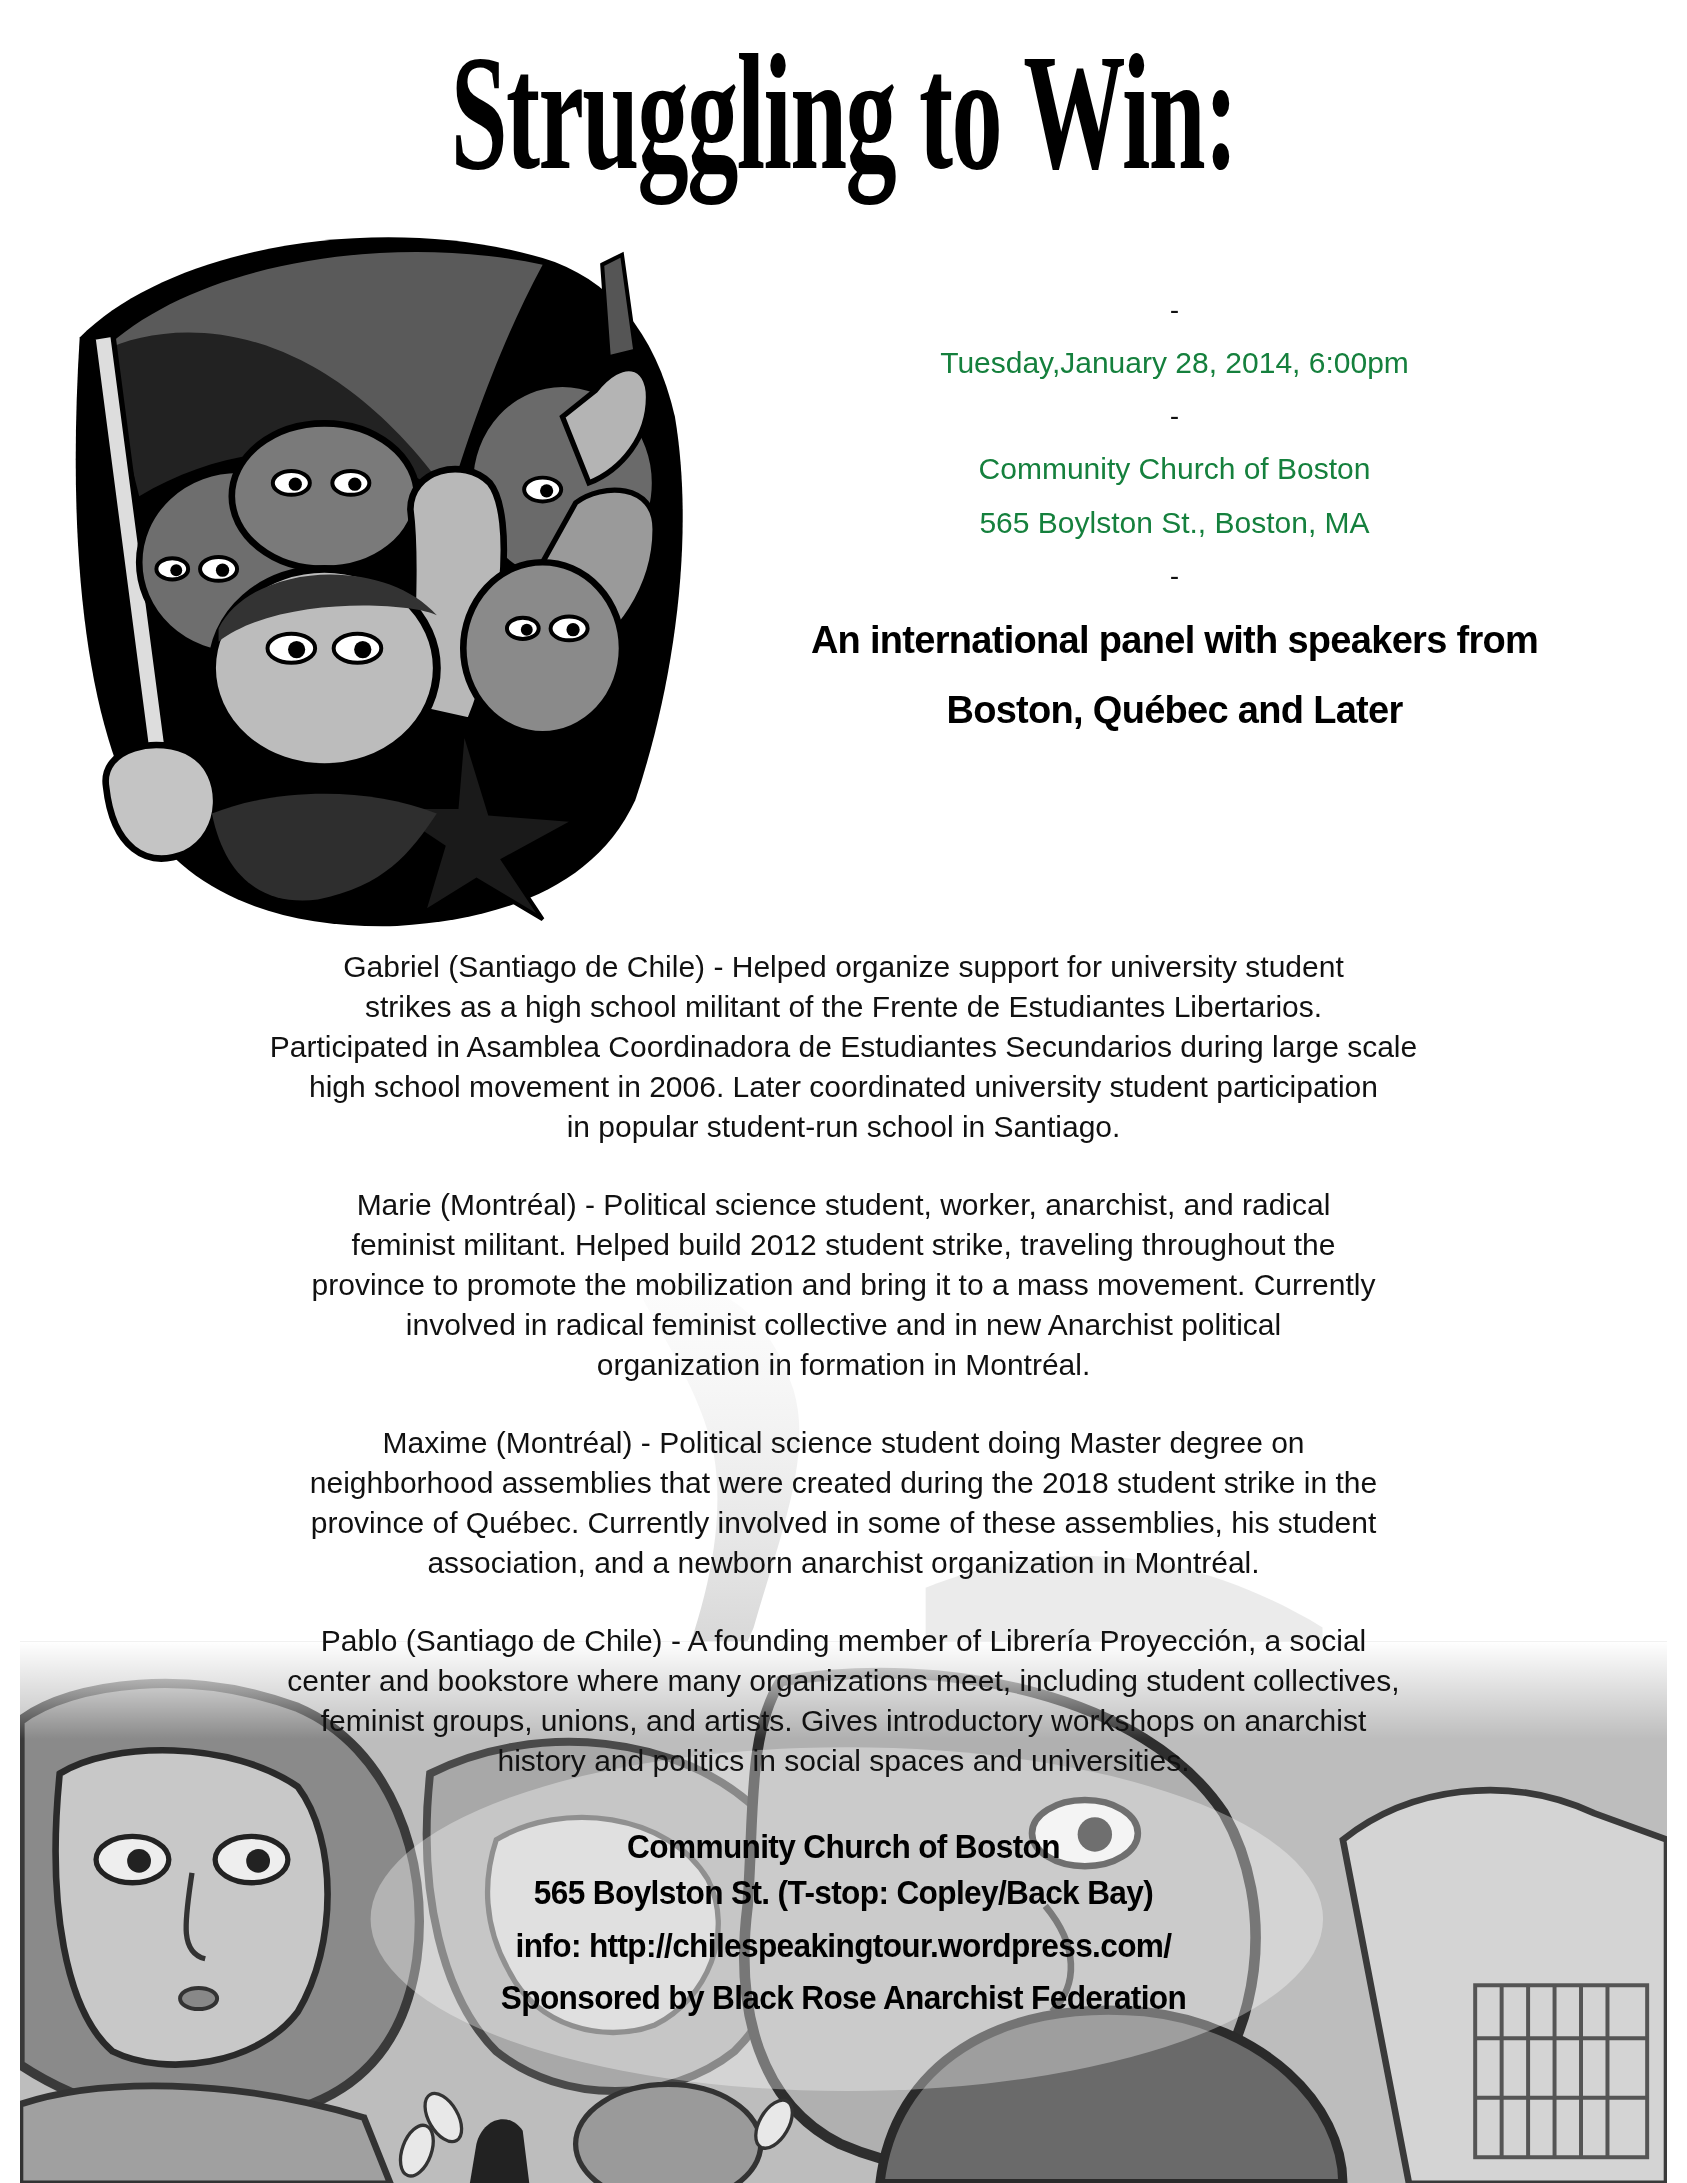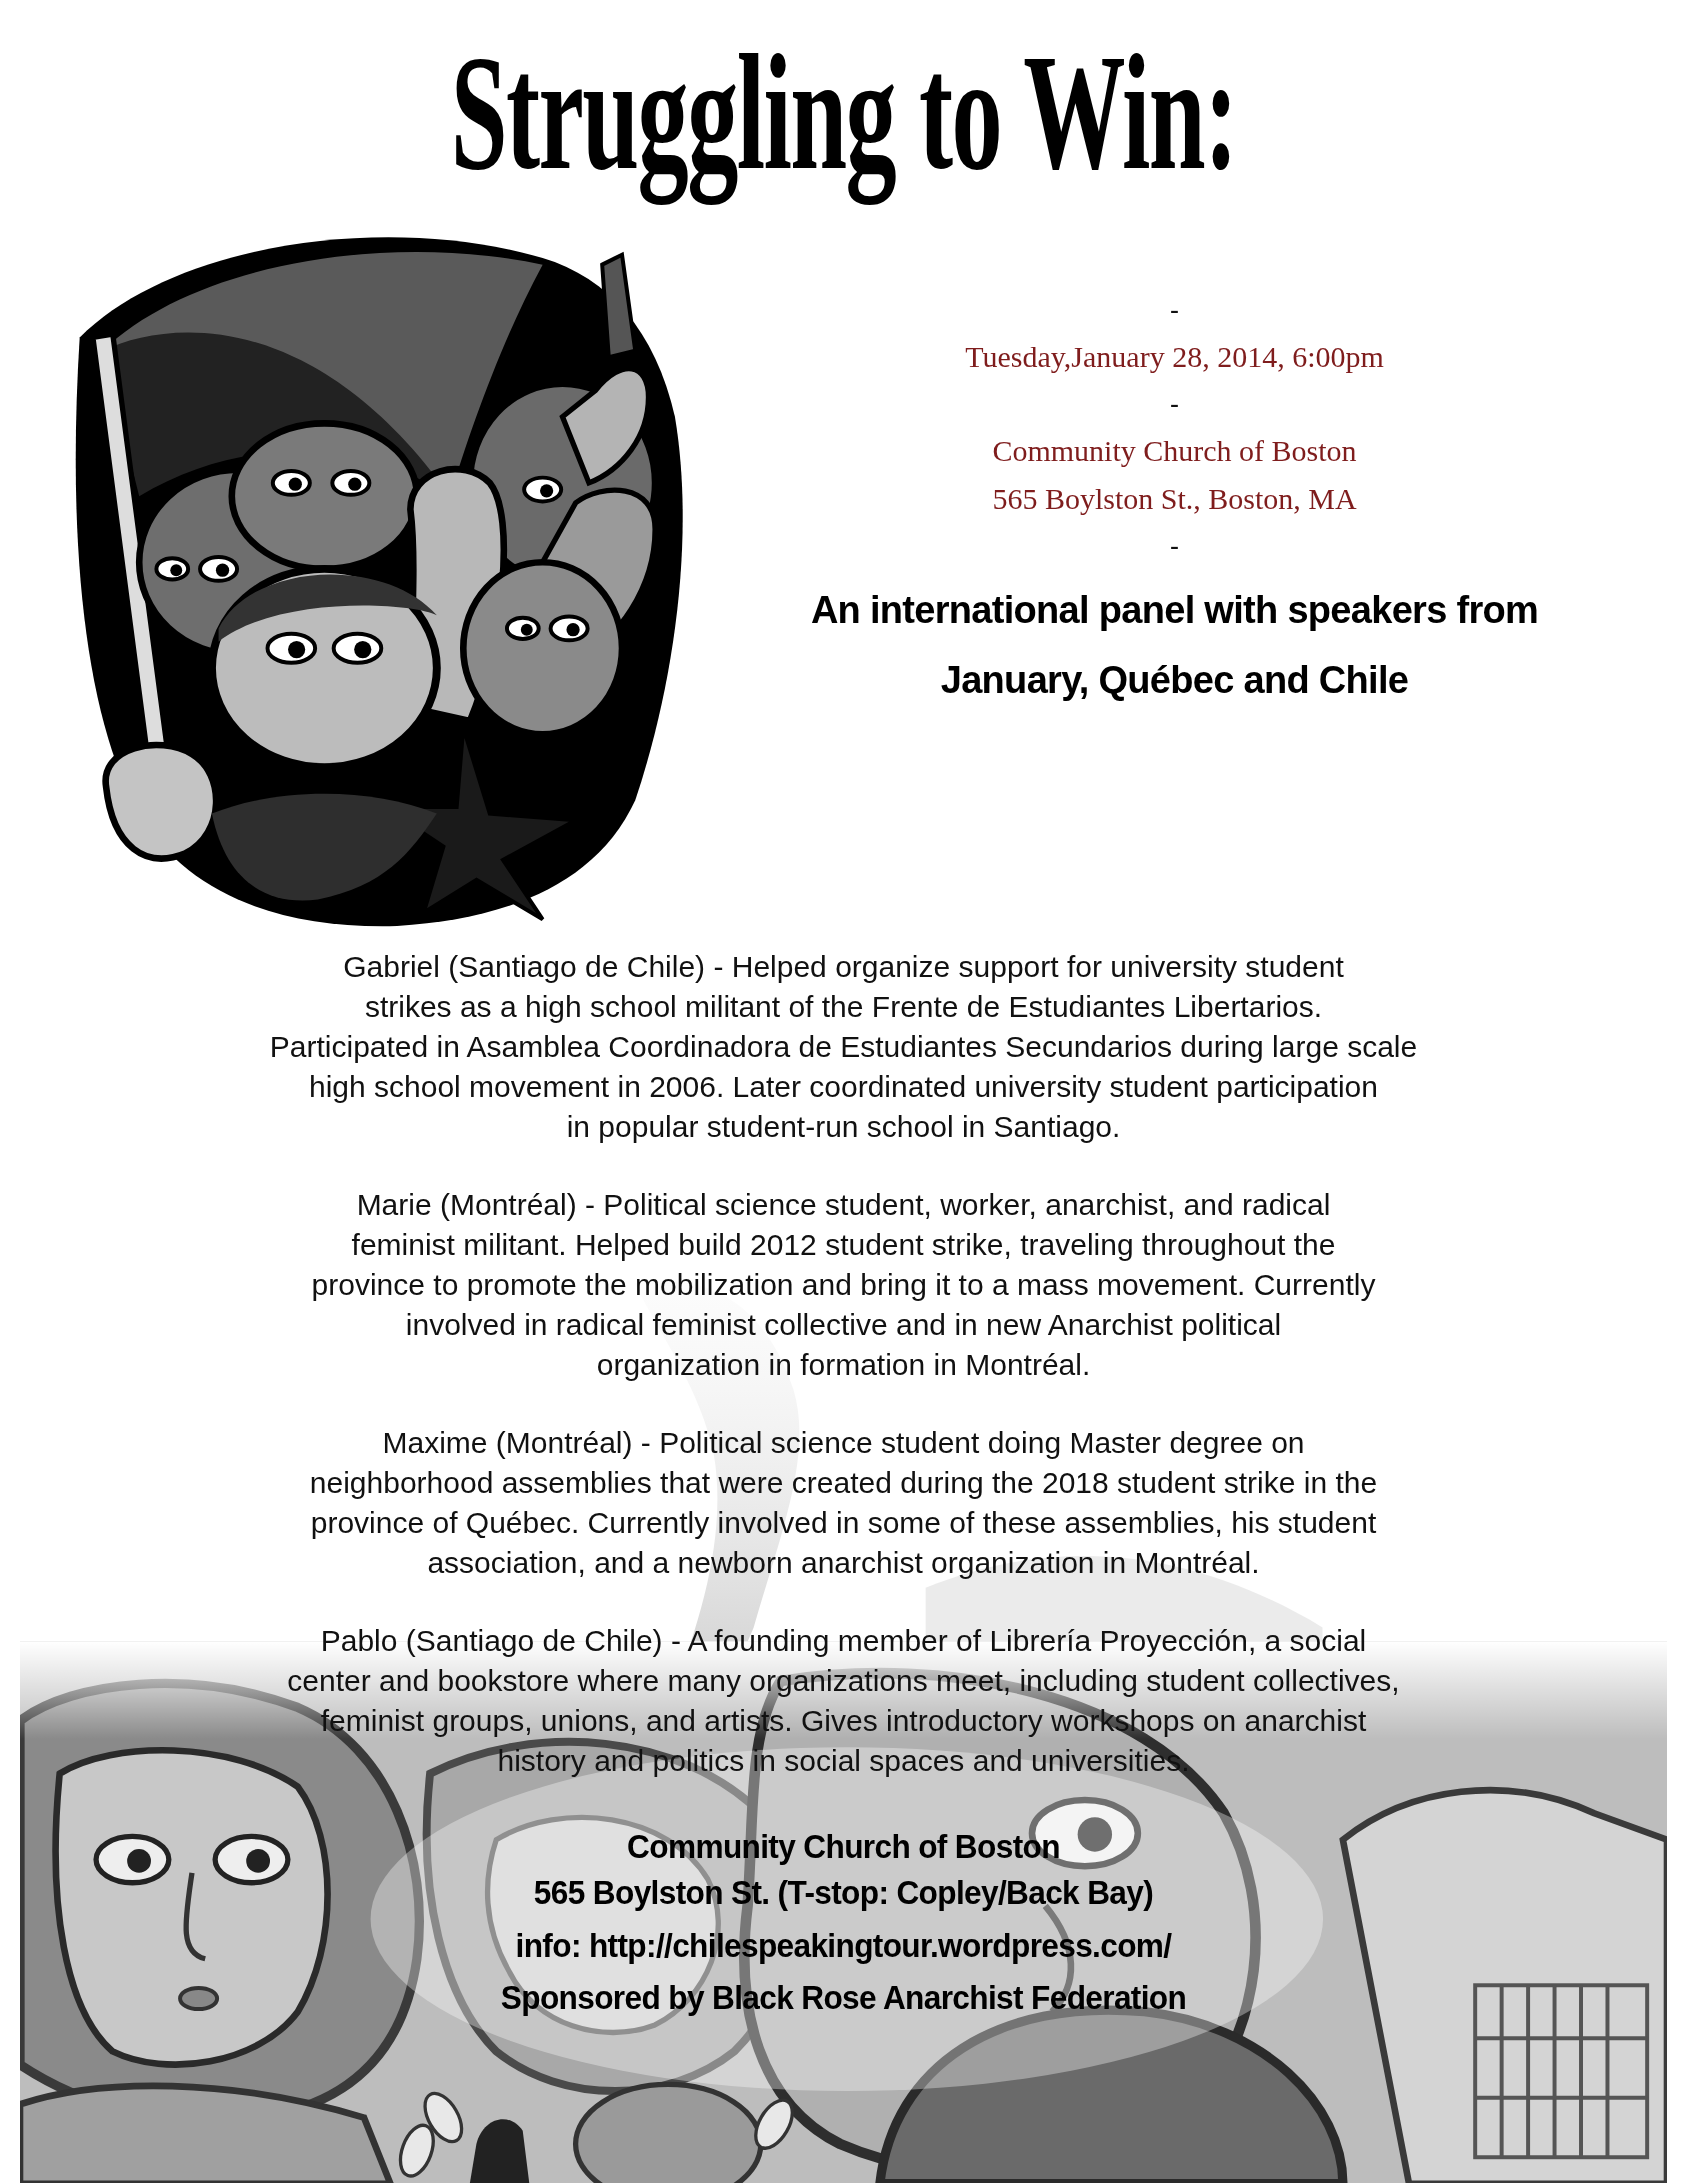--- a/index.html
+++ b/index.html
@@ -51,25 +51,25 @@
     }
     .subtitle {
       font-family: "Liberation Sans", sans-serif;
       font-weight: bold;
       font-size: 69px;
       line-height: 98px;
       margin: 0;
       letter-spacing: -0.7px;
     }
     .mono {
-      font-family: Liberation Serif, serif;
+      font-family: Liberation Sans, sans-serif;
       font-size: 30px;
       line-height: 40px;
-      margin: 8px;
-      color: #7f1d1d;
+      margin: 14px;
+      color: #15803d;
     }
     .dash {
       font-family: "DejaVu Sans Mono", monospace;
       font-size: 26.5px;
       line-height: 38px;
       margin: 0;
       color: #111;
     }
     .panel-desc {
       font-family: "Liberation Sans", sans-serif;
@@ -197,21 +197,21 @@
 </svg>
 
 <div class="subtitle-block">
   <p class="dash">-</p>
   <p class="mono">Tuesday,January 28, 2014, 6:00pm</p>
   <p class="dash">-</p>
   <p class="mono">Community Church of Boston</p>
   <p class="mono">565 Boylston St., Boston, MA</p>
   <p class="dash">-</p>
   <p class="panel-desc">An international panel with speakers from</p>
-  <p class="panel-desc">January, Québec and Chile</p>
+  <p class="panel-desc">Boston, Québec and Later</p>
 </div>
 
 <svg class="mural-fade" viewBox="0 0 2000 700" xmlns="http://www.w3.org/2000/svg">
   <defs>
     <linearGradient id="fadeA" x1="0" y1="0" x2="0" y2="1">
       <stop offset="0" stop-color="#f2f2f2" stop-opacity="0.2"></stop>
       <stop offset="1" stop-color="#bdbdbd" stop-opacity="0.8"></stop>
     </linearGradient>
   </defs>
   <path d="M660 40 C 780 20, 860 80, 900 200 C 930 300, 880 420, 840 560 L 780 700 L 700 700 C 760 560, 800 420, 780 300 C 760 200, 700 120, 660 40 Z" fill="url(#fadeA)"></path>

